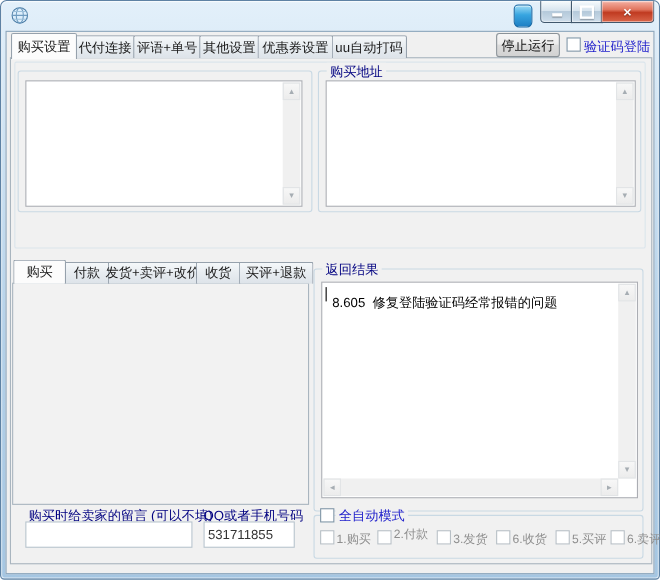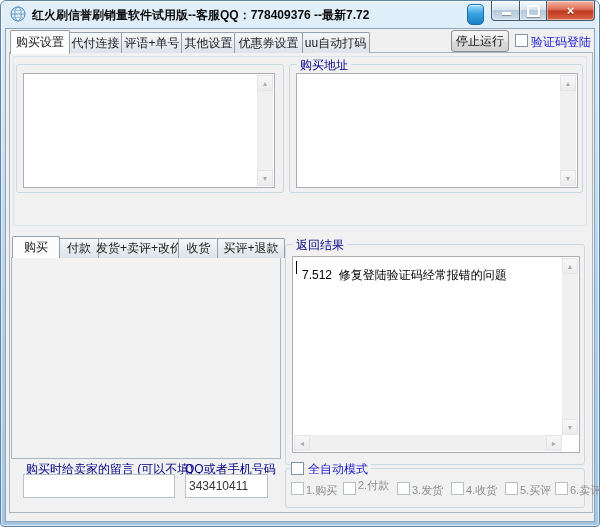--- a/index.html
+++ b/index.html
@@ -94,21 +94,20 @@
   <div class="titlebar">
     <span class="app-icon">
       <svg width="16" height="16" viewBox="0 0 16 16">
         <circle cx="8" cy="8" r="7" fill="#dceefb" stroke="#4b7da6"></circle>
         <ellipse cx="8" cy="8" rx="3.2" ry="7" fill="none" stroke="#6f9cc0"></ellipse>
         <line x1="1" y1="8" x2="15" y2="8" stroke="#6f9cc0"></line>
         <line x1="2" y1="4.5" x2="14" y2="4.5" stroke="#9cc0da"></line>
         <line x1="2" y1="11.5" x2="14" y2="11.5" stroke="#9cc0da"></line>
       </svg>
     </span>
-    <span class="title-text">红火刷信誉刷销量软件试用版--客服QQ：778409376 --最新7.72</span>
     <span class="tray-icon"></span>
     <div class="capbtn min">
         <span class="glyph-min"></span>
       </div>
     <div class="capbtn max">
         <span class="glyph-max"></span>
       </div>
     <div class="capbtn close">
         <span>×</span>
       </div>
@@ -220,27 +219,27 @@
     <span class="cb" style="left:125px;top:383px;"></span>
     <span class="blabel" style="left:141px;top:384px;font-weight:bold;color:#0000d0;">拍手机订单</span>
     <div class="btn" style="left:196px;top:379px;width:68px;height:24px;font-weight:bold;">开始</div>
 
     <div class="whitebox" style="left:22px;top:407px;width:138px;height:34px;"></div>
     <div class="whitebox" style="left:177px;top:411px;width:86px;height:27px;border:1px solid #9bacba;"></div>
 
     <span class="nlabel" style="left:25px;top:460px;z-index:3;">购买时给卖家的留言 (可以不填)</span>
     <div class="input" style="left:22px;top:473px;width:152px;height:24px;z-index:3;padding-left:3px;"></div>
     <span class="nlabel" style="left:184px;top:460px;z-index:3;">QQ或者手机号码</span>
-    <div class="input" style="left:184px;top:473px;width:83px;height:24px;z-index:3;padding-left:3px;color:#333;">343410411</div>
+    <div class="input" style="left:184px;top:473px;width:83px;height:24px;z-index:3;padding-left:3px;color:#333;">531711855</div>
 
     <div class="group" style="left:284px;top:243px;width:298px;height:219px;">
       <span class="gtitle">返回结果</span>
       <div class="textbox" style="left:6px;top:11px;width:286px;height:195px;">
         <span class="caret"></span>
-        <span class="resulttext">7.512  修复登陆验证码经常报错的问题</span>
+        <span class="resulttext">8.605  修复登陆验证码经常报错的问题</span>
         <div class="vscroll" style="bottom:17px;">
           <div class="sarrow top">▲</div>
           <div class="sarrow bot">▼</div>
         </div>
         <div class="hscroll">
           <div class="sarrow lft">◄</div>
           <div class="sarrow rgt">►</div>
         </div>
       </div>
     </div>
@@ -249,21 +248,21 @@
       <span class="cb" style="left:5px;top:-7px;background:#fff;z-index:2;"></span>
       <span class="gtitle" style="left:19px;color:#2222cc;">全自动模式</span>
 
       <span class="cb dis" style="left:5px;top:13px;"></span>
       <span class="glabel11" style="left:20px;top:14px;">1.购买</span>
       <span class="cb dis" style="left:57px;top:13px;"></span>
       <span class="glabel11" style="left:72px;top:9px;">2.付款</span>
       <span class="cb dis" style="left:111px;top:13px;"></span>
       <span class="glabel11" style="left:126px;top:14px;">3.发货</span>
       <span class="cb dis" style="left:165px;top:13px;"></span>
-      <span class="glabel11" style="left:180px;top:14px;">4.收货</span>
+      <span class="glabel11" style="left:180px;top:14px;">6.收货</span>
       <span class="cb dis" style="left:219px;top:13px;"></span>
       <span class="glabel11" style="left:234px;top:14px;">5.买评</span>
       <span class="cb dis" style="left:269px;top:13px;"></span>
       <span class="glabel11" style="left:284px;top:14px;text-align:right;">6.卖评</span>
     </div>
 
   </div>
 </div>
 
 </body></html>

